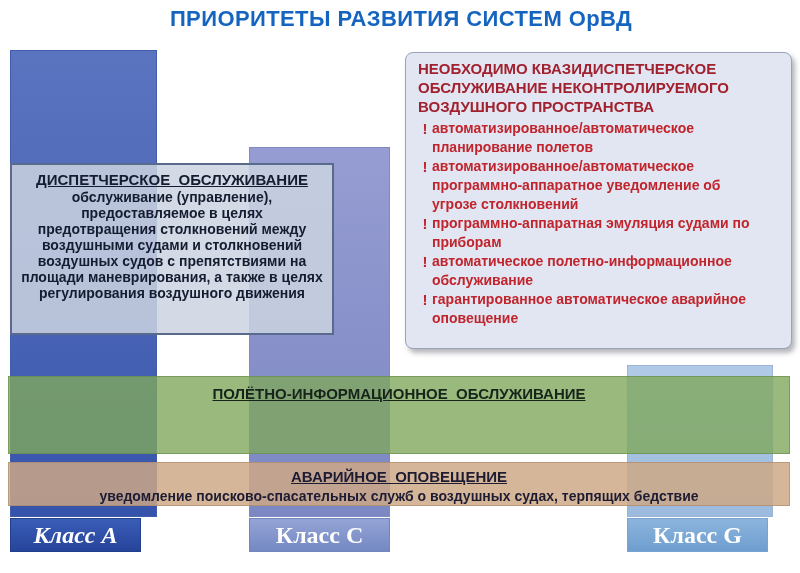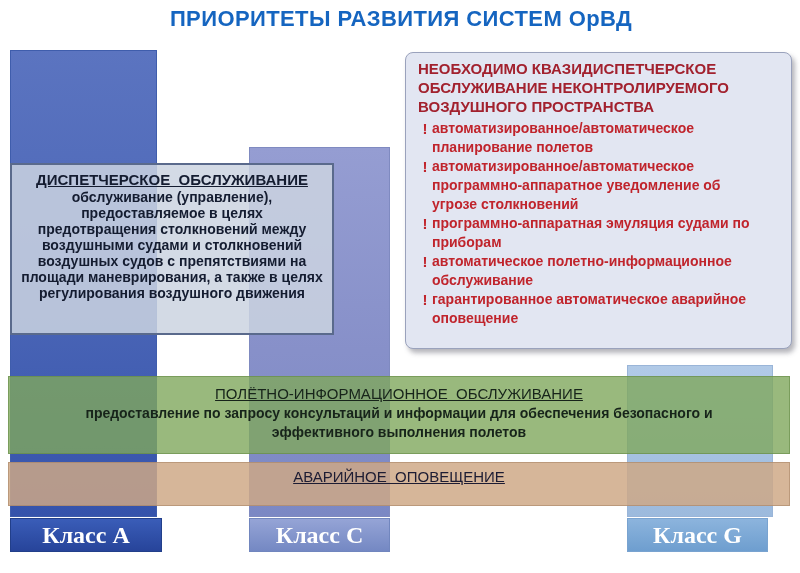--- a/index.html
+++ b/index.html
@@ -33,30 +33,30 @@
   }
   .quasi-title{text-align:left;color:#a2212e;font-weight:bold;font-size:15px;line-height:19px;margin-bottom:3px;}
   .quasi-list{list-style:none;margin:0;padding:0;color:#c0242c;font-weight:bold;font-size:14px;line-height:19px;}
   .quasi-item{display:flex;align-items:flex-start;}
   .bang{flex:0 0 14px;text-align:center;font-size:15px;}
   .quasi-text{max-width:320px;}
   
   .band{position:absolute;z-index:3;left:8px;width:782px;box-sizing:border-box;text-align:center;}
   .fis{top:376px;height:78px;background:rgba(128,168,92,0.80);border:1px solid rgba(96,134,66,0.55);padding-top:8px;color:#17241a;}
   .alert{top:462px;height:44px;background:rgba(206,168,134,0.84);border:1px solid rgba(160,124,94,0.5);padding-top:5px;color:#1d1c33;}
-  .band-title{font-weight:normal;font-size:15px;text-decoration:underline;}
+  .band-title{font-weight:bold;font-size:15px;text-decoration:underline;}
   .band-body{font-weight:bold;font-size:14px;line-height:19px;margin:2px auto 0 auto;}
   .fis .band-body{max-width:700px;}
   
   .klass{
     position:absolute;z-index:4;top:518px;height:34px;box-sizing:border-box;
     display:flex;align-items:center;justify-content:center;
     color:#ffffff;font-family:"Liberation Serif",serif;font-weight:bold;font-size:24px;
   }
-  .label-a{left:10px;width:152px;background:linear-gradient(180deg,#3a5db8,#27449a);border:1px solid #223f8a;}
+  .label-a{left:10px;width:131px;background:linear-gradient(180deg,#3a5db8,#27449a);border:1px solid #223f8a;font-style:italic;}
   .label-c{left:249px;width:141px;background:linear-gradient(180deg,#95a4d6,#7488c3);border:1px solid #7186be;}
   .label-g{left:627px;width:141px;background:linear-gradient(180deg,#8cb4dd,#6e9ecf);border:1px solid #79a3d0;}
 </style>
 </head>
 <body>
 
 <div class="slide">
 
   <h1 class="title">ПРИОРИТЕТЫ РАЗВИТИЯ СИСТЕМ ОрВД</h1>
 
@@ -95,24 +95,24 @@
 
         <li class="quasi-item">
           <span class="bang">!</span>
           <span class="quasi-text">гарантированное автоматическое аварийное оповещение</span>
         </li>
       </ul>
   </div>
 
   <div class="band fis">
     <div class="band-title">ПОЛЁТНО-ИНФОРМАЦИОННОЕ&nbsp; ОБСЛУЖИВАНИЕ</div>
-    <div class="band-body">предоставление по запросу консультаций и информации для обеспечения безопасного и эффективного выполнения полетов</div>
   </div>
 
   <div class="band alert">
     <div class="band-title">АВАРИЙНОЕ&nbsp; ОПОВЕЩЕНИЕ</div>
+    <div class="band-body">уведомление поисково-спасательных служб о воздушных судах, терпящих бедствие</div>
   </div>
 
   <div class="klass label-a">Класс A</div>
   <div class="klass label-c">Класс C</div>
   <div class="klass label-g">Класс G</div>
 
 </div>
 
 </body></html>

